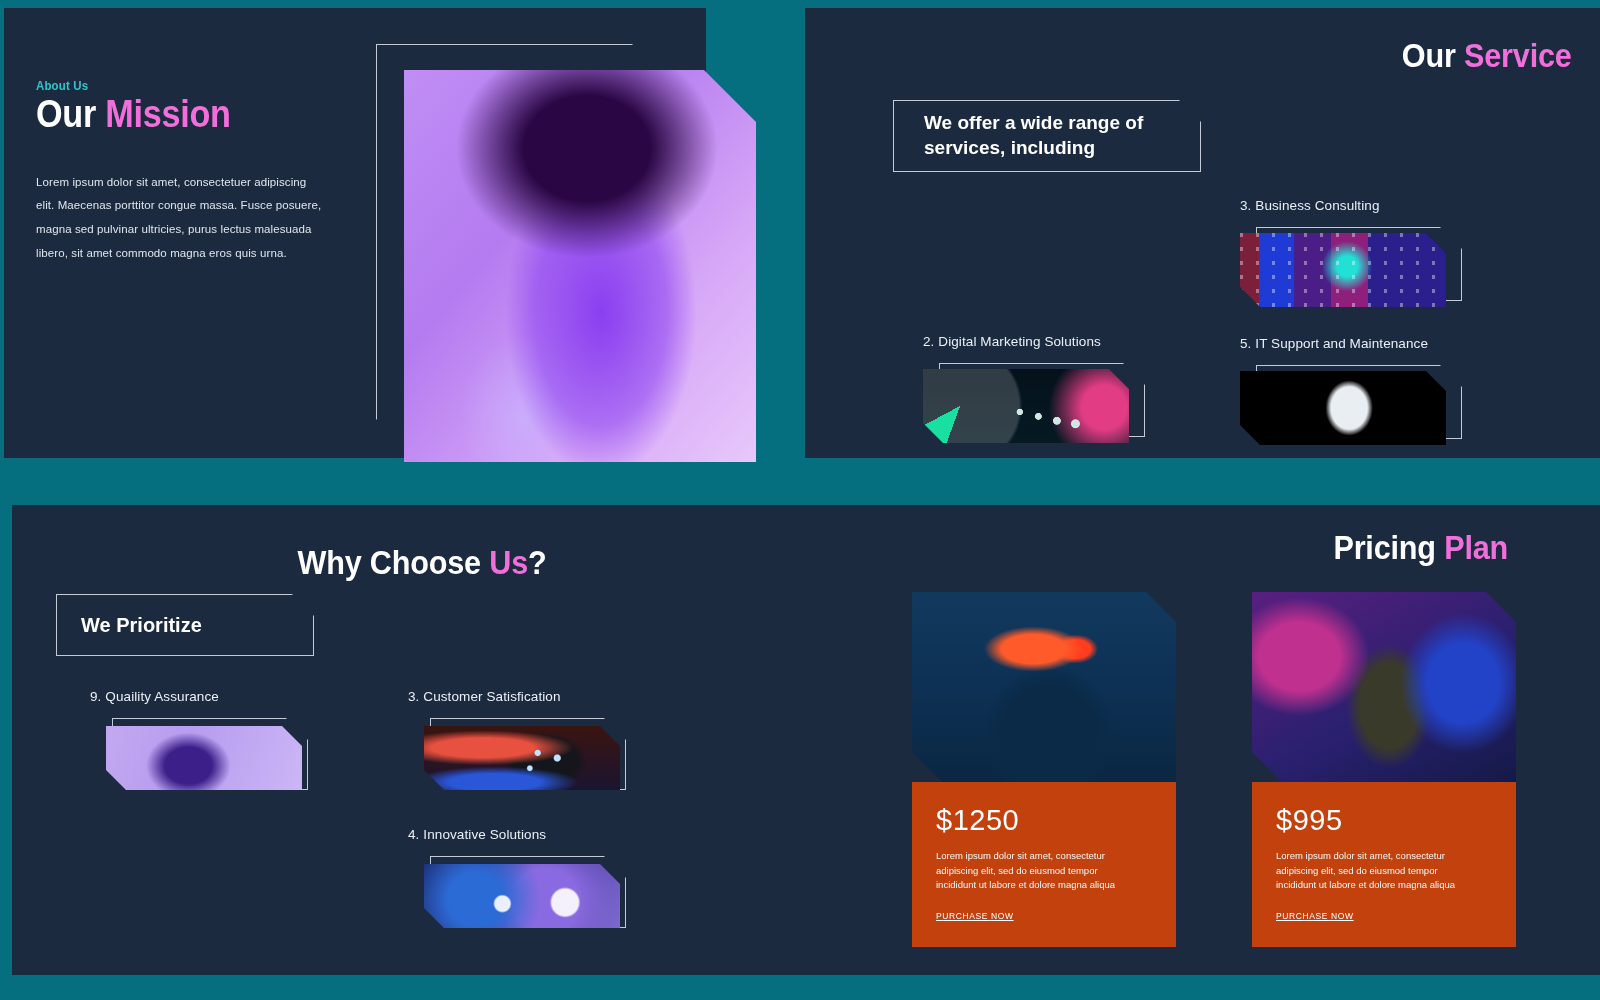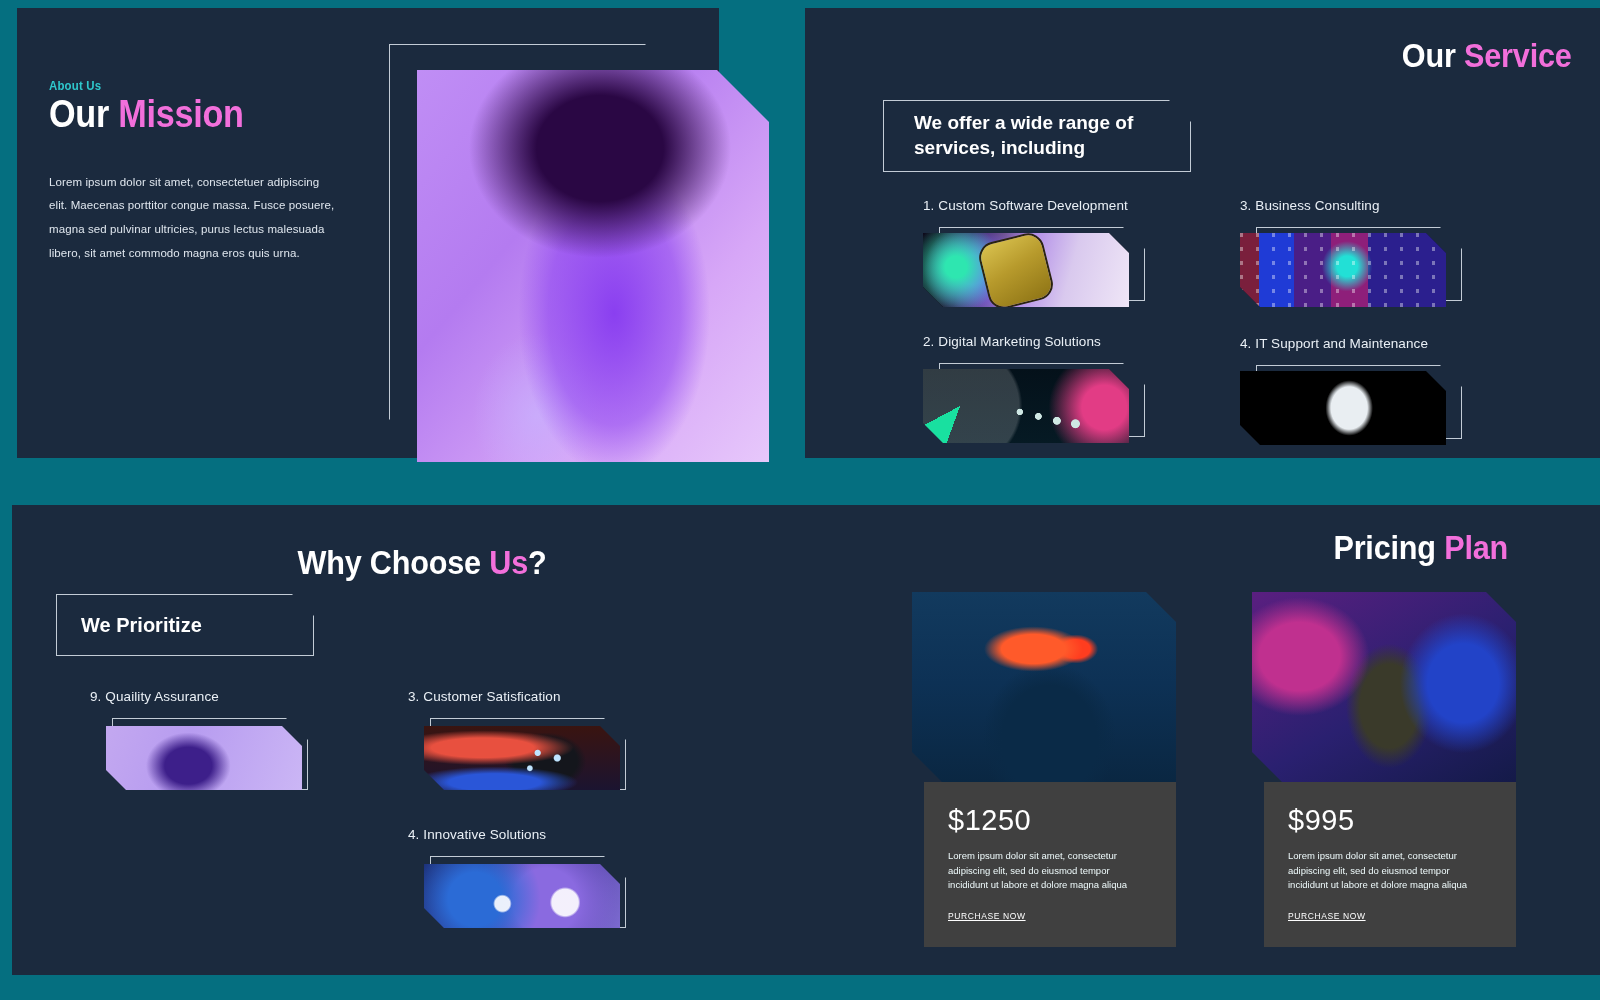--- a/index.html
+++ b/index.html
@@ -6,21 +6,21 @@
   html, body {
     width: 1600px; height: 1000px;
     background: #056f80;
     font-family: "Liberation Sans", sans-serif;
     overflow: hidden;
   }
   .canvas { position: relative; width: 1600px; height: 1000px; background: #056f80; }
 
   
   .panel { position: absolute; background: #1b2a3e; }
-  #panel-mission  { left: 17px;    top: 8px;   width: 702px; height: 450px; }
+  #panel-mission  { left: 4px;    top: 8px;   width: 702px; height: 450px; }
   #panel-service  { left: 805px; top: 8px;  width: 795px; height: 450px; }
   #panel-why      { left: 12px;  top: 505px; width: 820px; height: 470px; }
   #panel-pricing  { left: 805px; top: 505px; width: 795px; height: 470px; }
 
   
   .mission-text { position: absolute; left: 32px; top: 70px; width: 290px; }
   .eyebrow {
     color: #2fc7cc; font-size: 13px; font-weight: 700;
     letter-spacing: .2px; margin-bottom: 2px;
     font-family: "Liberation Sans", sans-serif;
@@ -65,21 +65,21 @@
     position: relative; border: 1.4px solid #c3ccd6;
     clip-path: polygon(0 0, calc(100% - 22px) 0, 100% 22px, 100% 100%, 0 100%);
     display: flex; align-items: center;
   }
   .notch-box .nb-text {
     color: #ffffff; font-weight: 700; line-height: 1.3;
   }
 
   
   #svc-title { position: absolute; right: 28px; top: 28px; transform-origin: right center; }
-  #svc-callout { position: absolute; left: 78px; top: 92px; width: 308px; height: 72px; }
+  #svc-callout { position: absolute; left: 88px; top: 92px; width: 308px; height: 72px; }
   #svc-callout .nb-text { font-size: 19px; padding-left: 30px; }
 
   .item-label { color: #eaf0f6; font-size: 13.5px; letter-spacing: .1px; white-space: nowrap; }
 
   .thumb-wrap { position: relative; }
   .thumb-frame {
     position: absolute; border: 1.3px solid #c3ccd6;
     clip-path: polygon(0 0, calc(100% - 22px) 0, 100% 22px, 100% 100%, 24px 100%, 0 calc(100% - 22px));
     background: transparent;
   }
@@ -194,21 +194,21 @@
       radial-gradient(ellipse 30% 48% at 52% 78%, #0a2a47 0 60%, rgba(10,42,71,0) 85%),
       linear-gradient(180deg,#123a5e 0%, #0d3155 48%, #0a2742 100%);
   }
   .art-price2 {
     background:
       radial-gradient(ellipse 34% 40% at 18% 34%, #c0308f 0 45%, rgba(192,48,143,0) 78%),
       radial-gradient(ellipse 30% 46% at 80% 48%, #2243c8 0 45%, rgba(34,67,200,0) 80%),
       radial-gradient(ellipse 20% 40% at 52% 60%, #3a3a2a 0 55%, rgba(58,58,42,0) 82%),
       linear-gradient(150deg,#5a1f80 0%, #2a2070 55%, #141a48 100%);
   }
-  .price-body { background: #404040; padding: 22px 40px 24px 24px; margin-left: 12px; }
+  .price-body { background: #c2410c; padding: 22px 40px 24px 24px; }
   .price-amount { color: #ffffff; font-size: 29px; font-weight: 400; letter-spacing: .5px; }
   .price-desc { color: #effbfc; font-size: 9.5px; line-height: 1.55; margin-top: 12px; }
   .price-cta {
     display: inline-block; margin-top: 18px; color: #ffffff; font-size: 8.5px;
     letter-spacing: .6px; text-decoration: underline; cursor: pointer;
   }
 </style>
 </head>
 <body>
 
@@ -224,46 +224,39 @@
     <div class="mission-photo"></div>
   </section>
 
   <section class="panel" id="panel-service">
     <div class="h-section" id="svc-title"><span>Our </span><span class="accent">Service</span></div>
 
     <div class="notch-box" id="svc-callout">
       <div class="nb-text">We offer a wide range of services, including</div>
     </div>
 
-    <div style="position:absolute;left:118px;top:190px;">
-      <div class="item-label">1. Custom Software Development</div>
-      <div class="thumb-wrap" style="width:222px;height:80px;margin-top:14px;">
-        <div class="thumb-frame" style="left:16px;top:0;width:206px;height:74px;"></div>
-        <div class="thumb-img art-phone" style="left:0;top:6px;width:206px;height:74px;"></div>
-      </div>
-    </div>
 
     <div style="position:absolute;left:118px;top:326px;">
       <div class="item-label">2. Digital Marketing Solutions</div>
       <div class="thumb-wrap" style="width:222px;height:80px;margin-top:14px;">
         <div class="thumb-frame" style="left:16px;top:0;width:206px;height:74px;"></div>
         <div class="thumb-img art-dash" style="left:0;top:6px;width:206px;height:74px;"></div>
       </div>
     </div>
 
     <div style="position:absolute;left:435px;top:190px;">
       <div class="item-label">3. Business Consulting</div>
       <div class="thumb-wrap" style="width:222px;height:80px;margin-top:14px;">
         <div class="thumb-frame" style="left:16px;top:0;width:206px;height:74px;"></div>
         <div class="thumb-img art-neon" style="left:0;top:6px;width:206px;height:74px;"></div>
       </div>
     </div>
 
     <div style="position:absolute;left:435px;top:328px;">
-      <div class="item-label">4. IT Support  and Maintenance</div>
+      <div class="item-label">5. IT Support  and Maintenance</div>
       <div class="thumb-wrap" style="width:222px;height:80px;margin-top:14px;">
         <div class="thumb-frame" style="left:16px;top:0;width:206px;height:74px;"></div>
         <div class="thumb-img art-robot" style="left:0;top:6px;width:206px;height:74px;"></div>
       </div>
     </div>
   </section>
 
   <section class="panel" id="panel-why">
     <div class="h-section" id="why-title"><span>Why Choose </span><span class="accent">Us</span><span>?</span></div>
   </section>

